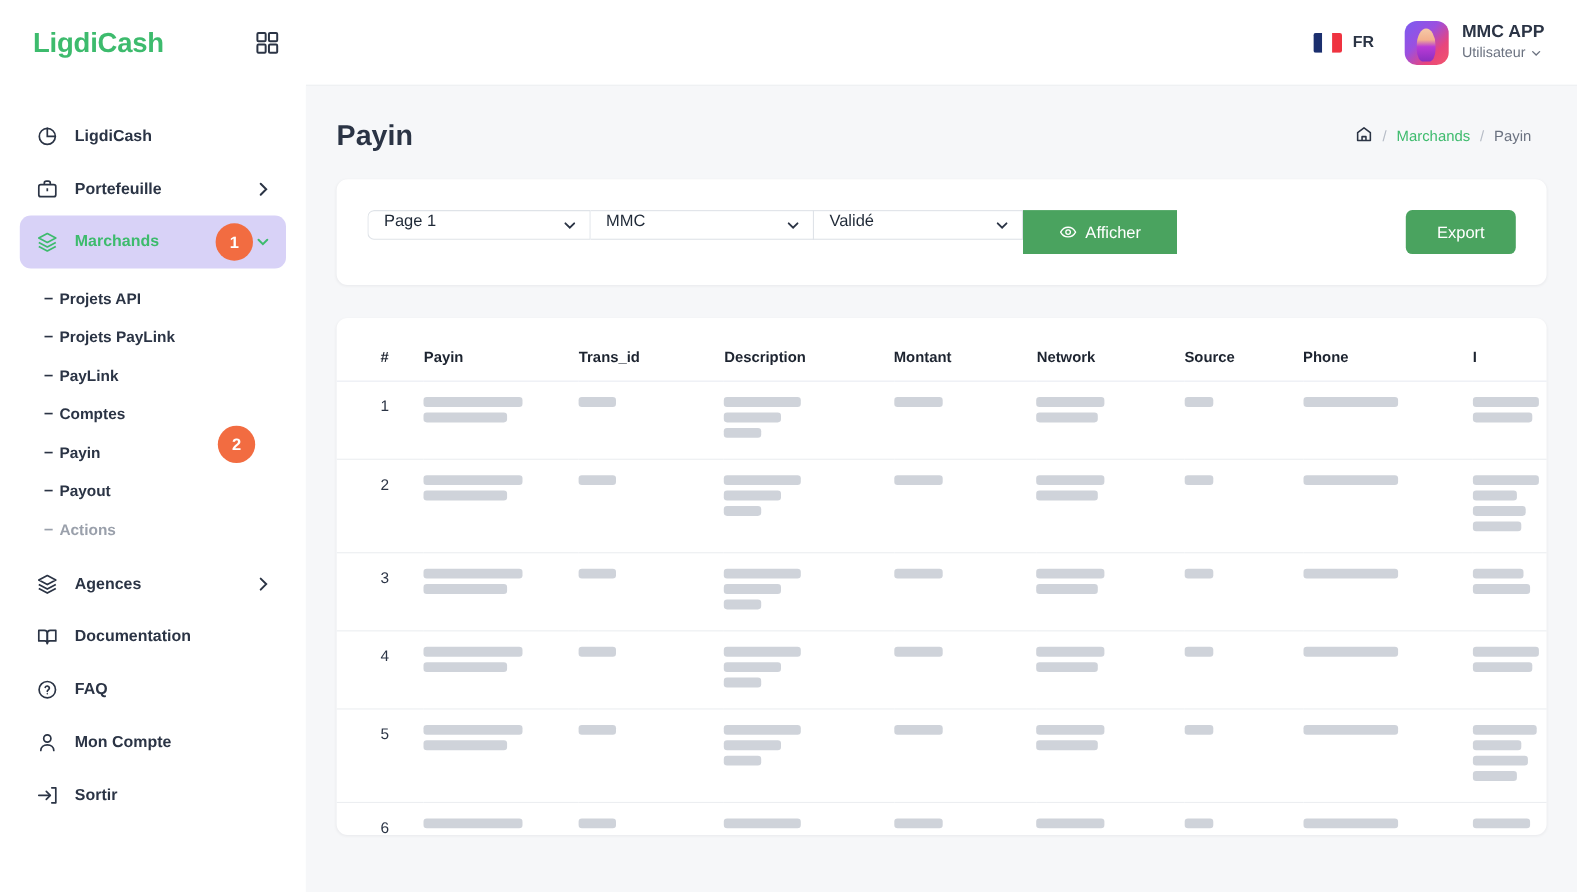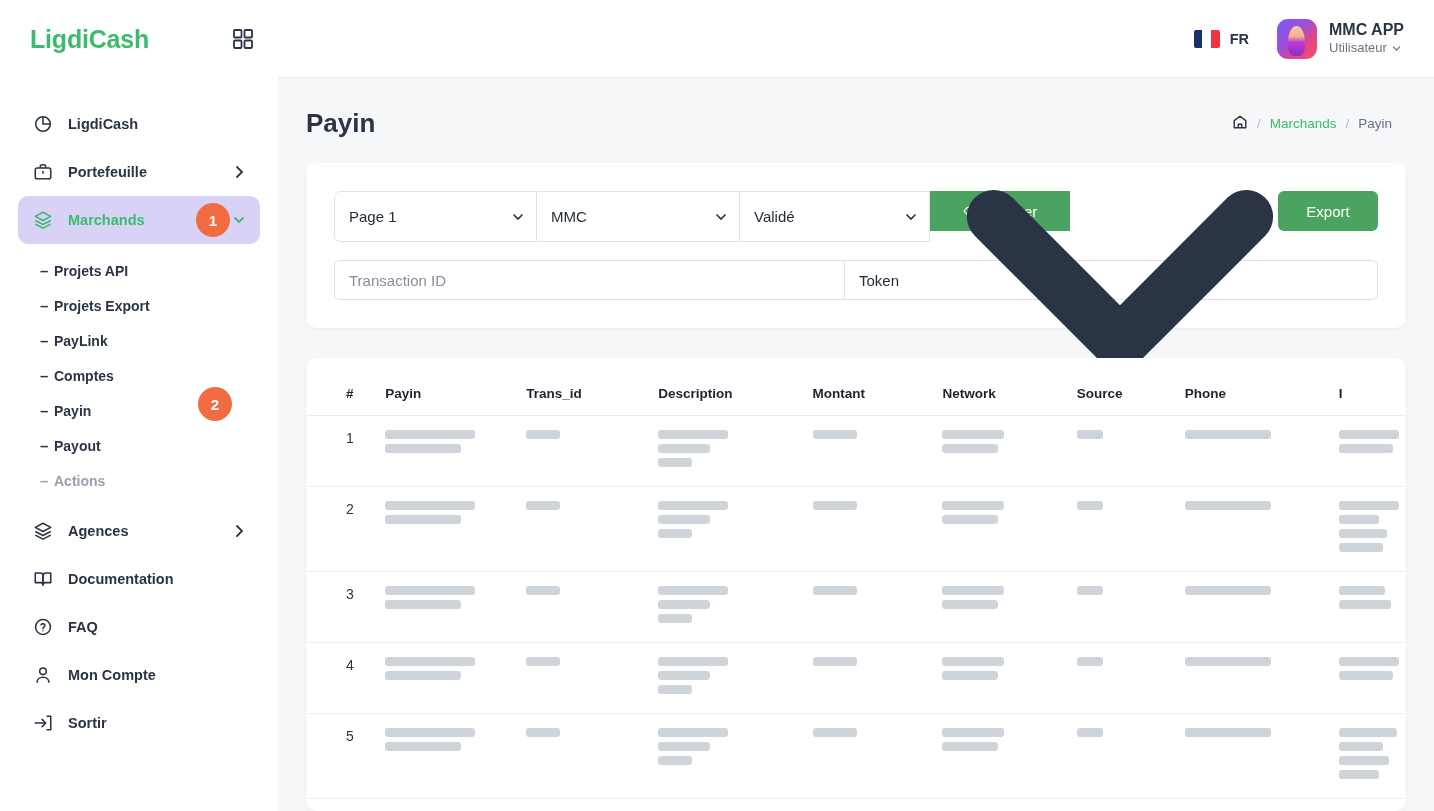--- a/index.html
+++ b/index.html
@@ -113,21 +113,21 @@
     box-shadow: 0 1px 3px rgba(20,25,40,.06);
   }
   .filters { padding: 28px; }
   .frow { display:flex; align-items:stretch; }
   .frow + .frow { margin-top: 18px; }
 
   .grp { display:flex; border-radius:6px; overflow:hidden; flex: 1 1 auto; }
   .sel {
     position: relative; background:#fff;
     border:1px solid #dfe3e8;
-    height: 51px; display:flex; align-items:center;
+    height: 27px; display:flex; 
     padding: 0 32px 0 14px;
     font-size: 15px; color:#1f2937; cursor:pointer;
     white-space:nowrap; overflow:hidden;
   }
   .sel + .sel { border-left: none; }
   .sel .cv { position:absolute; right:11px; top:50%; transform: translateY(-50%); width:14px;height:14px;}
   .sel.first { border-radius: 6px 0 0 6px; }
   .sel.w1 { width: 203px; }
   .sel.w2 { width: 203px; }
   .sel.w3 { width: 190px; flex: 0 0 190px; padding-right:14px; }
@@ -249,21 +249,21 @@
       </div>
 
       <div class="nav-gap"></div>
 
       <div class="sub-item">
         <span class="dash">–</span>
         <span>Projets API</span>
       </div>
       <div class="sub-item">
         <span class="dash">–</span>
-        <span>Projets Export</span>
+        <span>Projets PayLink</span>
       </div>
       <div class="sub-item">
         <span class="dash">–</span>
         <span>PayLink</span>
       </div>
       <div class="sub-item">
         <span class="dash">–</span>
         <span>Comptes</span>
       </div>
       <div class="sub-item">
@@ -411,29 +411,20 @@
                   <circle cx="10" cy="10" r="2.6"></circle>
                 </svg>
               <span>Afficher</span>
             </button>
           </div>
           <button class="btn-green btn-export">
             <span>Export</span>
           </button>
         </div>
 
-        <div class="frow">
-          <input class="txtinput" type="text" placeholder="Transaction ID" style="">
-          <div class="tokensel">
-            <span>Token</span>
-            <svg class="cv" viewBox="0 0 14 14" fill="none" stroke="#2b3445" stroke-width="1.7" stroke-linecap="round">
-                <path d="M3 5l4 4 4-4"></path>
-              </svg>
-          </div>
-        </div>
 
       </div>
     </div>
 
     <div class="tcard">
       <div class="tscroll">
         <table>
           <thead>
             <tr>
               <th class="col-n">#</th>

